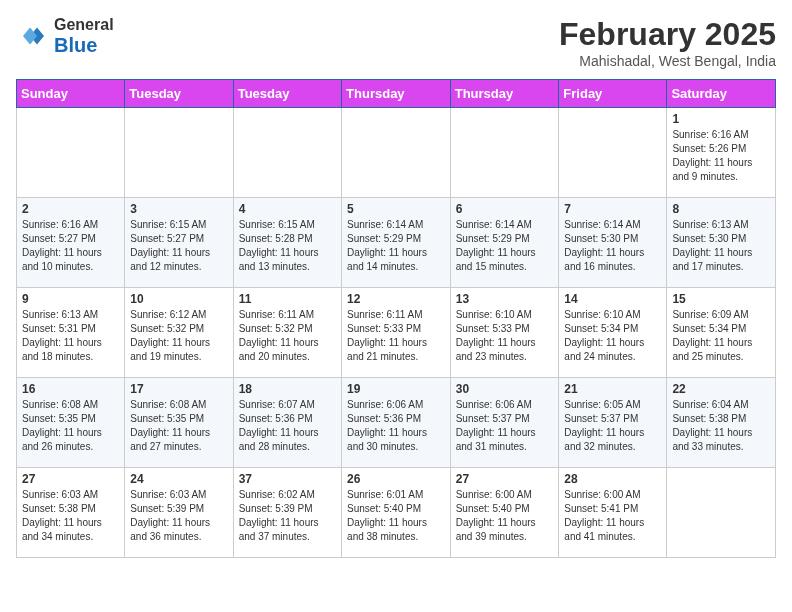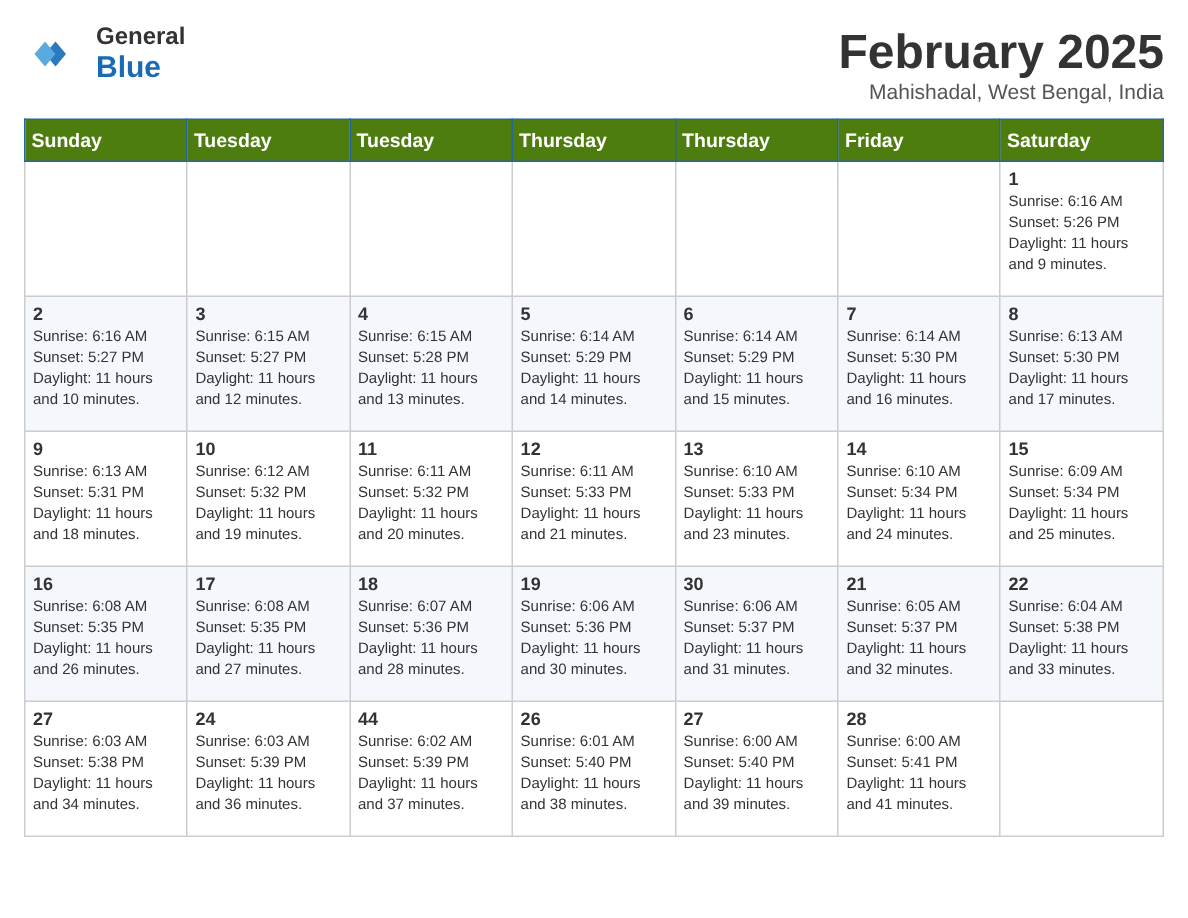--- a/index.html
+++ b/index.html
@@ -12,21 +12,21 @@
     }
     .header {
       display: flex;
       justify-content: space-between;
       align-items: flex-start;
       margin-bottom: 10px;
     }
     .logo {
       display: flex;
       align-items: center;
-      gap: 20px;
+      gap: 10px;
     }
     .logo-text {
       display: flex;
       flex-direction: column;
       line-height: 1.1;
     }
     .logo-general {
       font-size: 16px;
       font-weight: bold;
       color: #333;
@@ -85,21 +85,21 @@
     .day-info {
       font-size: 10px;
       line-height: 1.4;
       color: #333;
     }
     .empty-cell {
       background: #f9f9f9;
     }
     tr:nth-child(odd) td { background-color: #fff; }
     tr:nth-child(even) td { background-color: #f4f8fc; }
-    .calendar thead tr th { background-color: #4d7c0f; }
+    .calendar thead tr th { background-color: #d946ef; }
   </style>
 </head>
 <body>
 
 <div class="header">
   <div class="logo">
     <svg class="logo-icon" viewBox="0 0 40 40">
       <rect width="40" height="40" fill="white"></rect>
       <polygon points="30,8 40,20 30,32 20,20" fill="#2a7abf"></polygon>
       <polygon points="20,8 30,20 20,32 10,20" fill="#5aaae0"></polygon>
@@ -305,21 +305,21 @@
 and 34 minutes.</div>
         </td>
         <td>
           <span class="day-number">24</span>
           <div class="day-info" style="white-space: pre-line;">Sunrise: 6:03 AM
 Sunset: 5:39 PM
 Daylight: 11 hours
 and 36 minutes.</div>
         </td>
         <td>
-          <span class="day-number">44</span>
+          <span class="day-number">37</span>
           <div class="day-info" style="white-space: pre-line;">Sunrise: 6:02 AM
 Sunset: 5:39 PM
 Daylight: 11 hours
 and 37 minutes.</div>
         </td>
         <td>
           <span class="day-number">26</span>
           <div class="day-info" style="white-space: pre-line;">Sunrise: 6:01 AM
 Sunset: 5:40 PM
 Daylight: 11 hours

